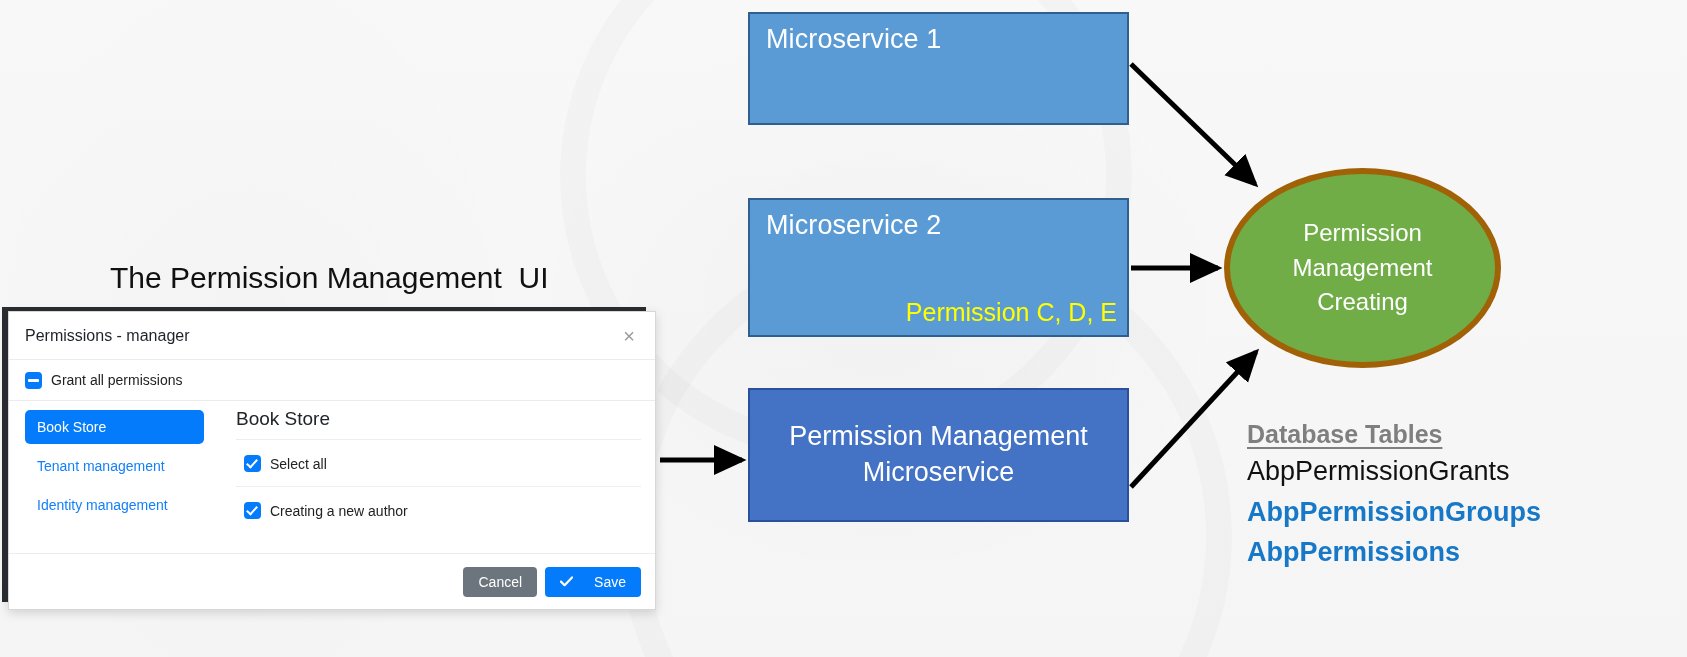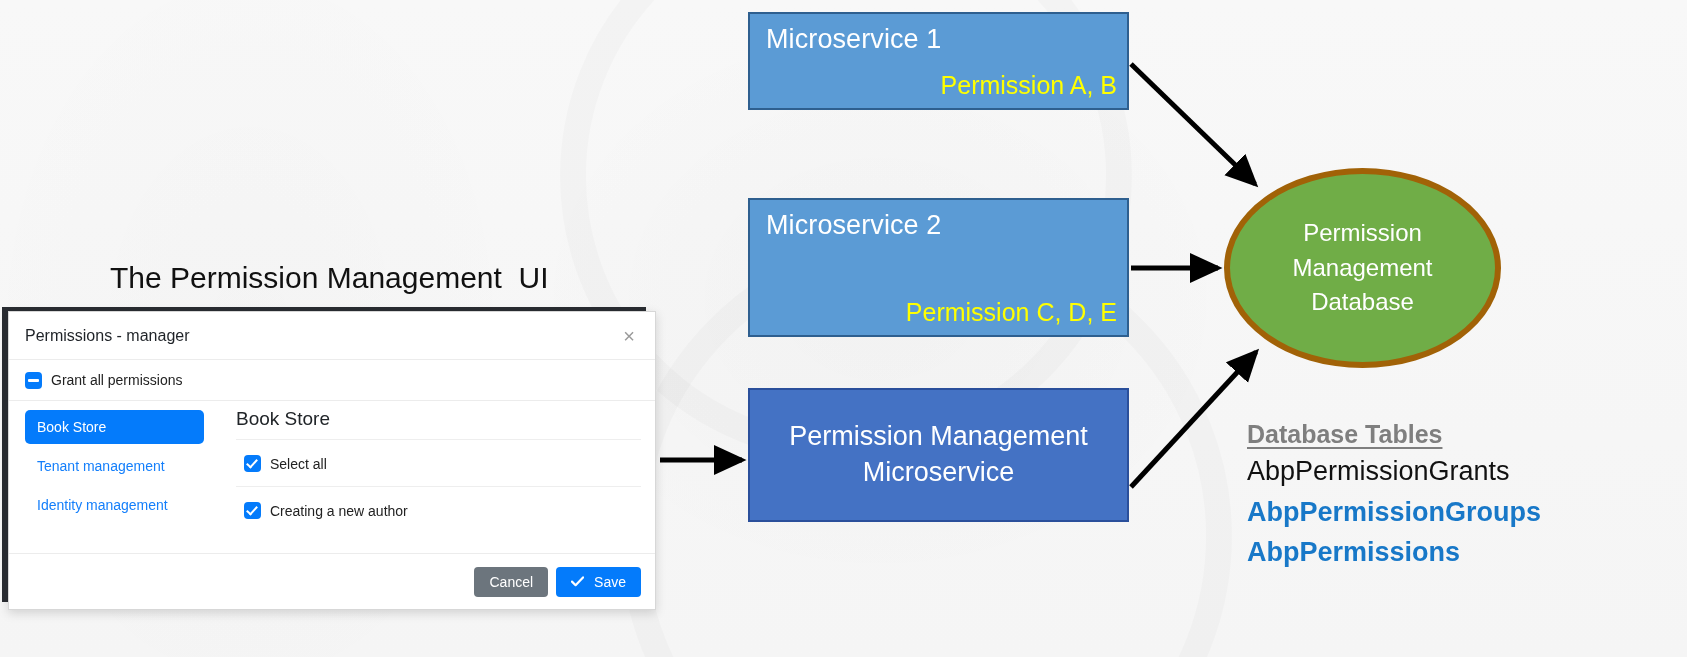--- a/index.html
+++ b/index.html
@@ -53,21 +53,21 @@
   .dlg-pane{flex:1;padding:7px 14px 0 22px;box-sizing:border-box;}
   .pane-title{font-size:19px;color:#212529;padding-bottom:9px;border-bottom:1px solid #eee;}
   .perm-row{display:flex;align-items:center;gap:9px;font-size:14px;color:#222;
     padding:15px 0 14px 8px;border-bottom:1px solid #eee;}
   .perm-row:last-child{border-bottom:none;}
   .dlg-foot{position:absolute;left:0;right:0;bottom:0;height:56px;border-top:1px solid #ececec;
     display:flex;align-items:center;justify-content:flex-end;gap:8px;padding:0 14px;box-sizing:border-box;margin-top:44px;}
   .btn{font-size:14px;border:none;border-radius:4px;padding:7px 15px;cursor:pointer;
     font-family:"Liberation Sans",sans-serif;}
   .btn-cancel{background:#6c757d;color:#fff;}
-  .btn-save{background:#047bfb;color:#fff;display:inline-flex;align-items:center;gap:10px;}
+  .btn-save{background:#047bfb;color:#fff;display:inline-flex;align-items:center;gap:21px;}
 
   
   .cb{width:17px;height:17px;border-radius:4px;background:#047bfb;position:relative;
     flex:0 0 auto;display:inline-block;}
   .cb.checked::after{content:"";position:absolute;left:5px;top:2px;width:4px;height:9px;
     border:solid #fff;border-width:0 2px 2px 0;transform:rotate(42deg);}
   .cb.indeterminate::after{content:"";position:absolute;left:3px;top:7px;width:11px;height:2.5px;
     background:#fff;border-radius:1px;}
 
   
@@ -91,39 +91,38 @@
     </marker>
   </defs>
   <g stroke="#000" stroke-width="5" fill="none" marker-end="url(#ah)">
     <path d="M1131,64 L1255,184"></path>
     <path d="M1131,268 L1218,268"></path>
     <path d="M1131,487 L1256,352"></path>
     <path d="M660,460 L742,460"></path>
   </g>
 </svg>
 
-<div class="node ms-box" style="left:748px;top:12px;width:381px;height:98px;background:#5B9BD5;">
+<div class="node ms-box" style="left:748px;top:12px;width:381px;height:113px;background:#5B9BD5;">
   <div class="ms-title">Microservice 1</div>
-  <div class="ms-perm">Permission A, B</div>
 </div>
 
 <div class="node ms-box" style="left:748px;top:198px;width:381px;height:139px;background:#5B9BD5;">
   <div class="ms-title">Microservice 2</div>
   <div class="ms-perm">Permission C, D, E</div>
 </div>
 
 <div class="node pm-box" style="left:748px;top:388px;width:381px;height:134px;background:#4472C4;">
   <span>Permission Management Microservice</span>
 </div>
 
 <div class="node db-ellipse" style="left:1224px;top:168px;width:277px;height:200px;background:#70AD47;">
   <div>
     <div>Permission</div>
     <div>Management</div>
-    <div>Database</div>
+    <div>Creating</div>
   </div>
 </div>
 
 <div class="tables">
   <div class="t-head">Database Tables</div>
   <div class="t-line">AbpPermissionGrants</div>
   <div class="t-line blue">AbpPermissionGroups</div>
   <div class="t-line blue">AbpPermissions</div>
 </div>
 

